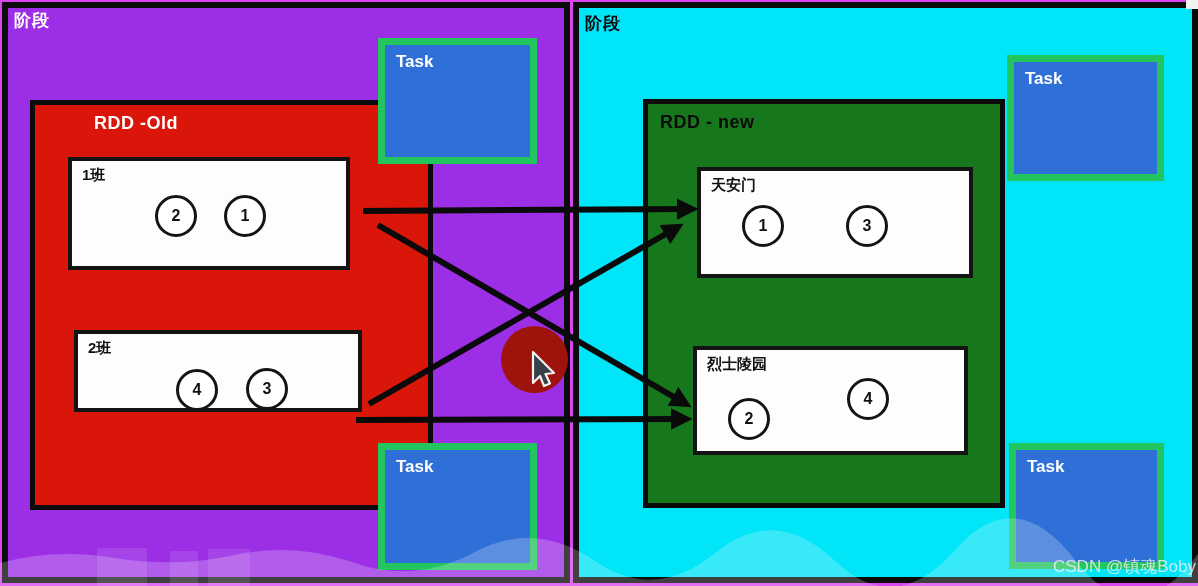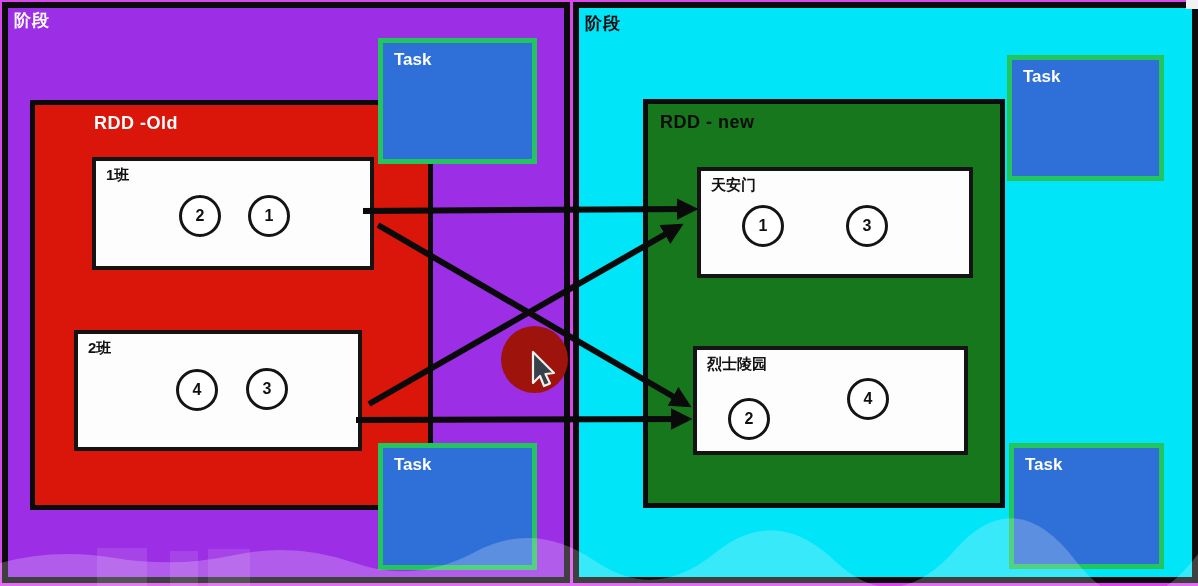--- a/index.html
+++ b/index.html
@@ -9,21 +9,21 @@
   }
   .stage{position:absolute;box-sizing:border-box;border:6px solid #0b0b0b;}
   .stage-label{position:absolute;font-size:17px;font-weight:bold;letter-spacing:1px;}
   .rdd{position:absolute;box-sizing:border-box;border:5px solid #0b0b0b;}
   .rdd-title{position:absolute;left:12px;top:8px;font-size:18px;font-weight:bold;letter-spacing:.5px;}
   .partition{position:absolute;box-sizing:border-box;background:#fdfdfd;border:4px solid #141414;z-index:3;}
   .part-label{position:absolute;left:10px;top:5px;font-size:15px;color:#111;font-weight:bold;}
   .num-circle{position:absolute;width:42px;height:42px;box-sizing:border-box;border:3px solid #141414;
     border-radius:50%;background:#fff;display:flex;align-items:center;justify-content:center;
     font-size:16px;color:#111;font-weight:600;}
-  .task{position:absolute;box-sizing:border-box;background:#2f70d8;border:5px solid #22c55e;z-index:4;}
+  .task{position:absolute;box-sizing:border-box;background:#2f70d8;border:7px solid #22c55e;z-index:4;}
   .task-label{position:absolute;left:11px;top:7px;color:#fff;font-size:17px;font-weight:bold;}
   .overlay{position:absolute;left:0;top:0;pointer-events:none;}
   #highlight-circle{position:absolute;left:501px;top:326px;width:67px;height:67px;border-radius:50%;
     background:#9e130c;z-index:4;}
   #watermark{position:absolute;left:1053px;top:555px;font-size:17px;color:rgba(240,240,240,.82);
     z-index:9;white-space:nowrap;}
   #corner-notch{position:absolute;left:1186px;top:0;width:12px;height:9px;background:#f2f2f2;z-index:6;}
 </style>
 </head>
 <body>
@@ -38,27 +38,27 @@
   <div id="corner-notch"></div>
 
   <div class="rdd" style="left:30px;top:100px;width:403px;height:410px;background:#da150a;z-index:2;">
     <div class="rdd-title" style="color:#fff;margin-left:47px;">RDD -Old</div>
   </div>
 
   <div class="rdd" style="left:643px;top:99px;width:362px;height:409px;background:#17771c;z-index:2;">
     <div class="rdd-title" style="color:#0b0b0b;text-align:right;">RDD - new</div>
   </div>
 
-  <div class="partition" style="left:92px;top:157px;width:282px;height:113px;">
+  <div class="partition" style="left:68px;top:157px;width:282px;height:113px;">
     <div class="part-label">1班</div>
     <div class="num-circle" style="left:83px;top:34px;">2</div>
     <div class="num-circle" style="left:152px;top:34px;">1</div>
   </div>
 
-  <div class="partition" style="left:74px;top:330px;width:288px;height:121px;">
+  <div class="partition" style="left:74px;top:330px;width:288px;height:82px;">
     <div class="part-label">2班</div>
     <div class="num-circle" style="left:98px;top:35px;">4</div>
     <div class="num-circle" style="left:168px;top:34px;">3</div>
   </div>
 
   <div class="partition" style="left:697px;top:167px;width:276px;height:111px;">
     <div class="part-label">天安门</div>
     <div class="num-circle" style="left:41px;top:34px;">1</div>
     <div class="num-circle" style="left:145px;top:34px;">3</div>
   </div>
@@ -100,14 +100,15 @@
     <rect x="97" y="548" width="50" height="38" fill="rgba(255,255,255,0.10)"></rect>
     <rect x="170" y="551" width="28" height="35" fill="rgba(255,255,255,0.10)"></rect>
     <rect x="208" y="549" width="42" height="37" fill="rgba(255,255,255,0.10)"></rect>
     <path d="M0,563 Q55,548 115,558 T235,555 T355,563 T475,552 T595,561 T715,553 T835,561 T955,550 T1075,560 T1198,554 L1198,586 L0,586 Z" fill="rgba(255,255,255,0.22)"></path>
   </svg>
 
   <svg class="overlay" width="1198" height="586" style="z-index:10;">
     <path d="M533,352 L533,383 L540,376 L544,386 L550,383.5 L545.5,374 L554,373 Z" fill="#3a4049" stroke="#f2f2f2" stroke-width="2.2" stroke-linejoin="round"></path>
   </svg>
 
+  <div id="watermark">CSDN @镇魂Boby</div>
 
 </div>
 
 </body></html>

